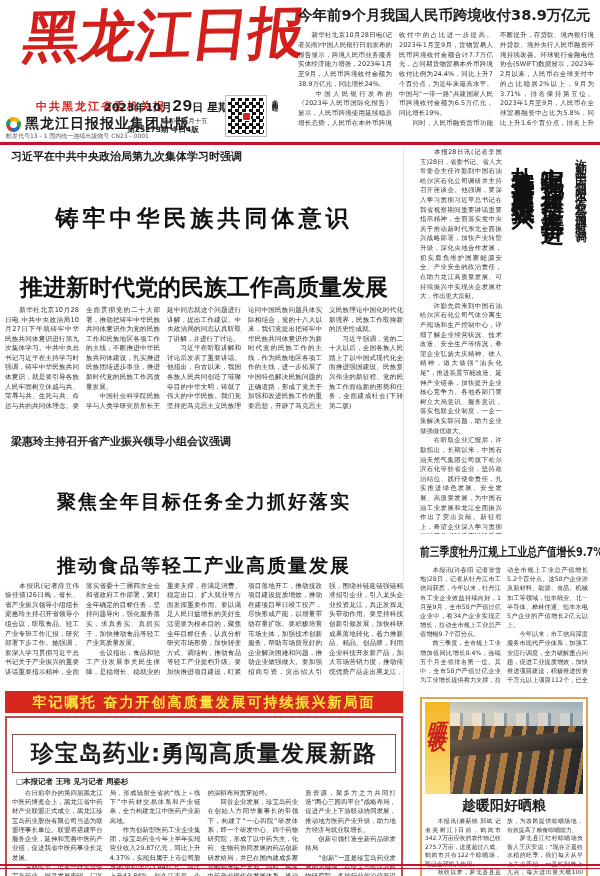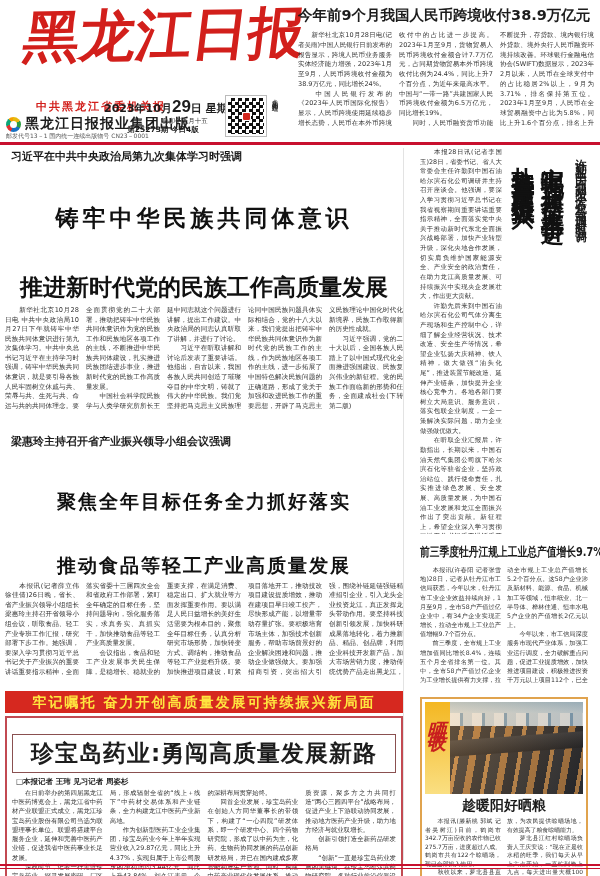--- a/index.html
+++ b/index.html
@@ -18,21 +18,21 @@
   .organ-line{position:absolute;left:36px;top:99px;color:var(--masthead-red);font-weight:bold;font-size:11px;letter-spacing:2px;white-space:nowrap;}
   .publisher-row{position:absolute;left:6px;top:115px;display:flex;align-items:center;gap:4px;}
   .logo-flower{width:15px;height:15px;border-radius:50%;
     background:conic-gradient(#e8b90c 0 60deg,#2f9e44 60deg 120deg,#1971c2 120deg 200deg,#e03131 200deg 260deg,#0ca678 260deg 320deg,#f59f00 320deg 360deg);
     position:relative;}
   .logo-flower::after{content:"";position:absolute;inset:4px;background:#fff;border-radius:50%;}
   .publisher-text{font-size:14px;font-weight:bold;letter-spacing:1px;}
   .postal-line{position:absolute;left:6px;top:132px;font-size:6px;color:#555;white-space:nowrap;}
   .dateblock{position:absolute;left:104px;top:96px;width:118px;text-align:center;line-height:1.25;}
   .date-main{font-size:11px;font-weight:bold;white-space:nowrap;}
-  .date-day{font-size:17px;font-family:Liberation Sans, sans-serif;}
+  .date-day{font-size:17px;font-family:Liberation Mono, monospace;}
   .date-lunar{font-size:6.5px;color:#333;padding-left:44px;}
   .date-issue{font-size:7.5px;font-weight:bold;}
   .qr{position:absolute;left:226px;top:96px;width:40px;height:40px;border:2px solid #fff;outline:1px solid #bbb;
     background:repeating-conic-gradient(#111 0% 25%,#fff 0% 50%);background-size:7px 7px;}
   .qr-center{position:absolute;left:14px;top:14px;width:9px;height:9px;background:#d2261d;border:1px solid #fff;border-radius:2px;}
   .qr-caption{position:absolute;left:270px;top:94px;height:44px;writing-mode:vertical-rl;font-size:6.5px;letter-spacing:1px;color:#222;}
 
   .rmb{position:absolute;left:298px;top:6px;width:296px;}
   .rmb-headline{font-size:14.5px;font-weight:900;letter-spacing:0px;white-space:nowrap;}
   .rmb-body{margin-top:6px;column-count:3;column-gap:7px;font-size:6.5px;line-height:1.5;text-align:justify;

